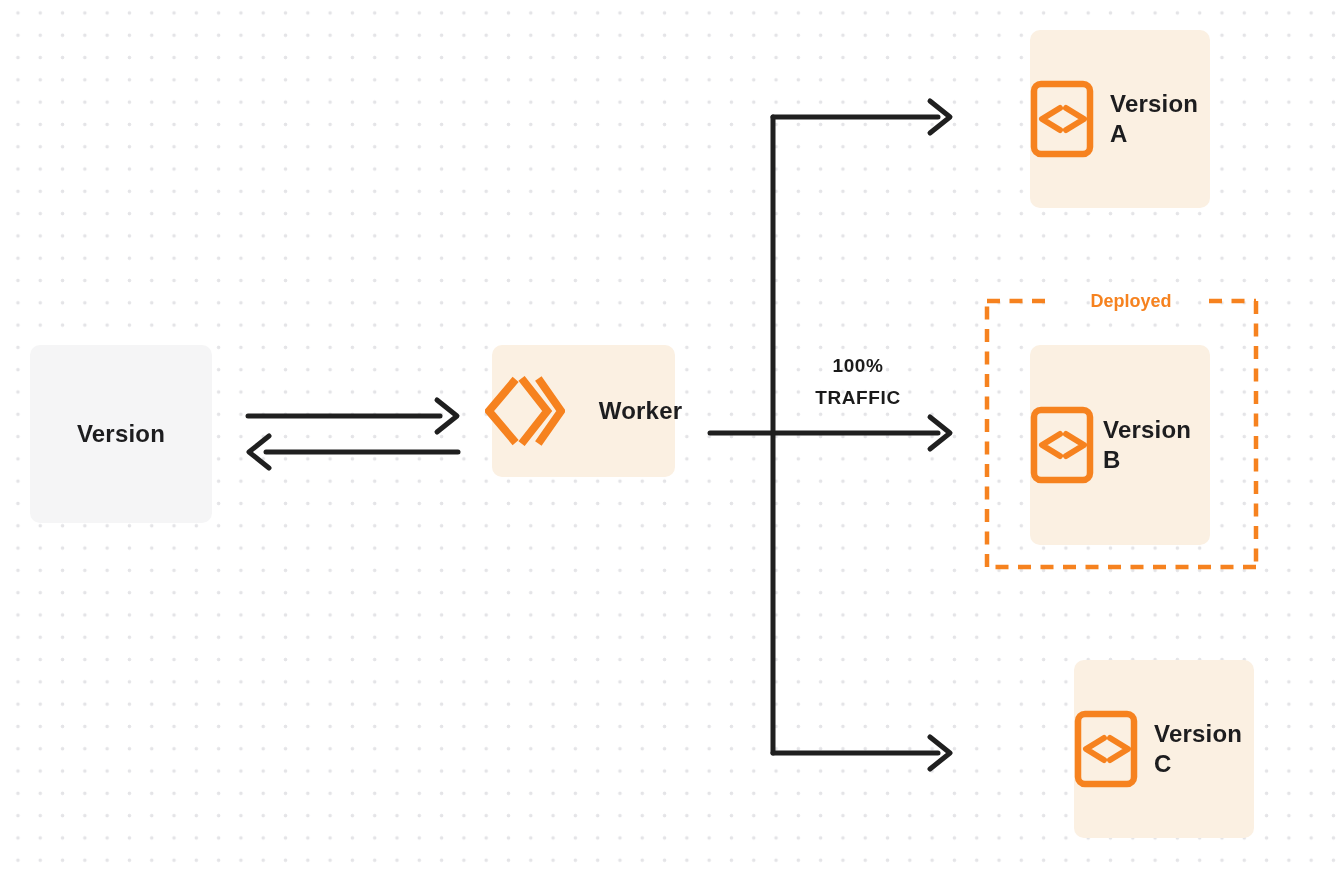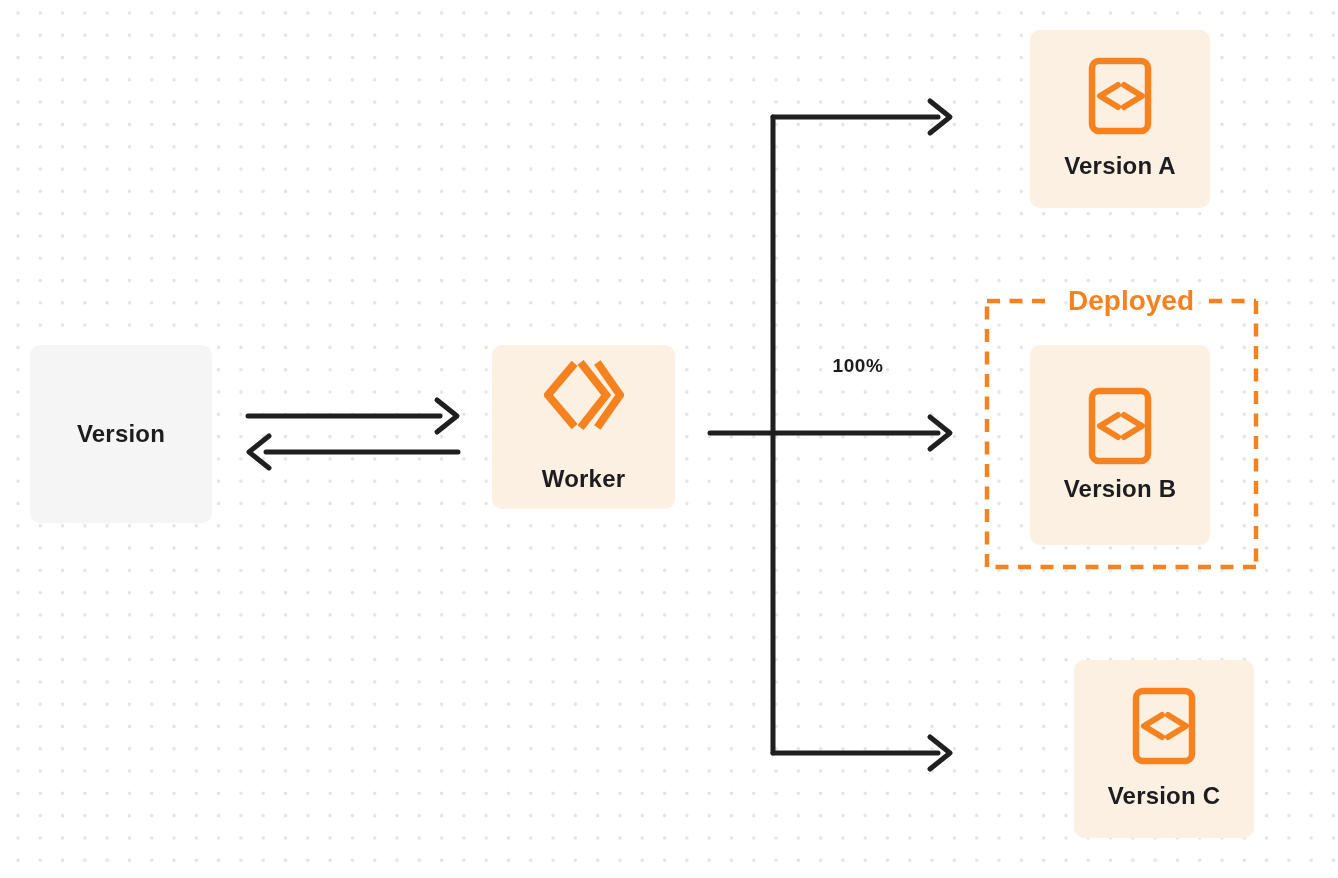--- a/index.html
+++ b/index.html
@@ -17,36 +17,36 @@
   .connector-layer {
     position: absolute;
     inset: 0;
     width: 1338px;
     height: 878px;
   }
   .node {
     position: absolute;
     border-radius: 10px;
     display: flex;
-    flex-direction: column;
+    flex-direction: row;
     align-items: center;
     justify-content: center;
   }
   .node .label {
     font-size: 24px;
     font-weight: 700;
     color: #1d1d1f;
     letter-spacing: 0.2px;
     line-height: 30px;
   }
   .node-gray  { background: #f5f5f6; }
   .node-cream { background: #fbf0e2; }
 
   #node-client  { left: 30px;   top: 345px; width: 182px; height: 178px; }
-  #node-worker  { left: 492px;  top: 345px; width: 183px; height: 164px; gap: 34px; }
+  #node-worker  { left: 492px;  top: 345px; width: 183px; height: 132px; gap: 34px; }
   #node-version-a { left: 1030px; top: 30px;  width: 180px; height: 178px; gap: 16px; }
   #node-version-b { left: 1030px; top: 345px; width: 180px; height: 200px; gap: 9px; }
   #node-version-c { left: 1030px; top: 660px; width: 180px; height: 178px; gap: 16px; margin-left: 44px; }
 
   .icon-wrap { display: flex; align-items: center; justify-content: center; }
 
   .traffic-label {
     position: absolute;
     left: 778px;
     top: 350px;
@@ -58,21 +58,21 @@
     letter-spacing: 0.6px;
     color: #1b1b1b;
   }
   .traffic-label span { display: block; text-align: center; }
 
   .deployed-label {
     position: absolute;
     left: 1131px;
     top: 287px;
     transform: translateX(-50%);
-    font-size: 28px;
+    font-size: 18px;
     font-weight: 700;
     line-height: 28px;
     color: #f6821f;
     white-space: nowrap;
   }
 </style>
 </head>
 <body>
 
 <div class="canvas">
@@ -127,20 +127,21 @@
         <polyline points="31,3 4,35 31,67" stroke="#f6821f" stroke-width="8" stroke-linejoin="miter"></polyline>
         <polyline points="37,2 63,35 37,68" stroke="#f6821f" stroke-width="8" stroke-linejoin="miter"></polyline>
         <polyline points="54,2 77,35 54,68" stroke="#f6821f" stroke-width="8" stroke-linejoin="miter"></polyline>
       </svg>
     </span>
     <span class="label">Worker</span>
   </div>
 
   <div class="traffic-label">
     <span>100%</span>
+    <span>TRAFFIC</span>
   </div>
 
   <div class="deployed-label">Deployed</div>
 
   <div class="node node-cream" id="node-version-a">
     <span class="icon-wrap">
       <svg width="64" height="78" viewBox="0 0 64 78" fill="none" xmlns="http://www.w3.org/2000/svg">
         <rect x="4" y="4" width="56" height="70" rx="7" stroke="#f6821f" stroke-width="6.5"></rect>
         <polyline points="30,28 12,39 30,50" stroke="#f6821f" stroke-width="6" stroke-linecap="round" stroke-linejoin="round"></polyline>
         <polyline points="36,28 54,39 36,50" stroke="#f6821f" stroke-width="6" stroke-linecap="round" stroke-linejoin="round"></polyline>

